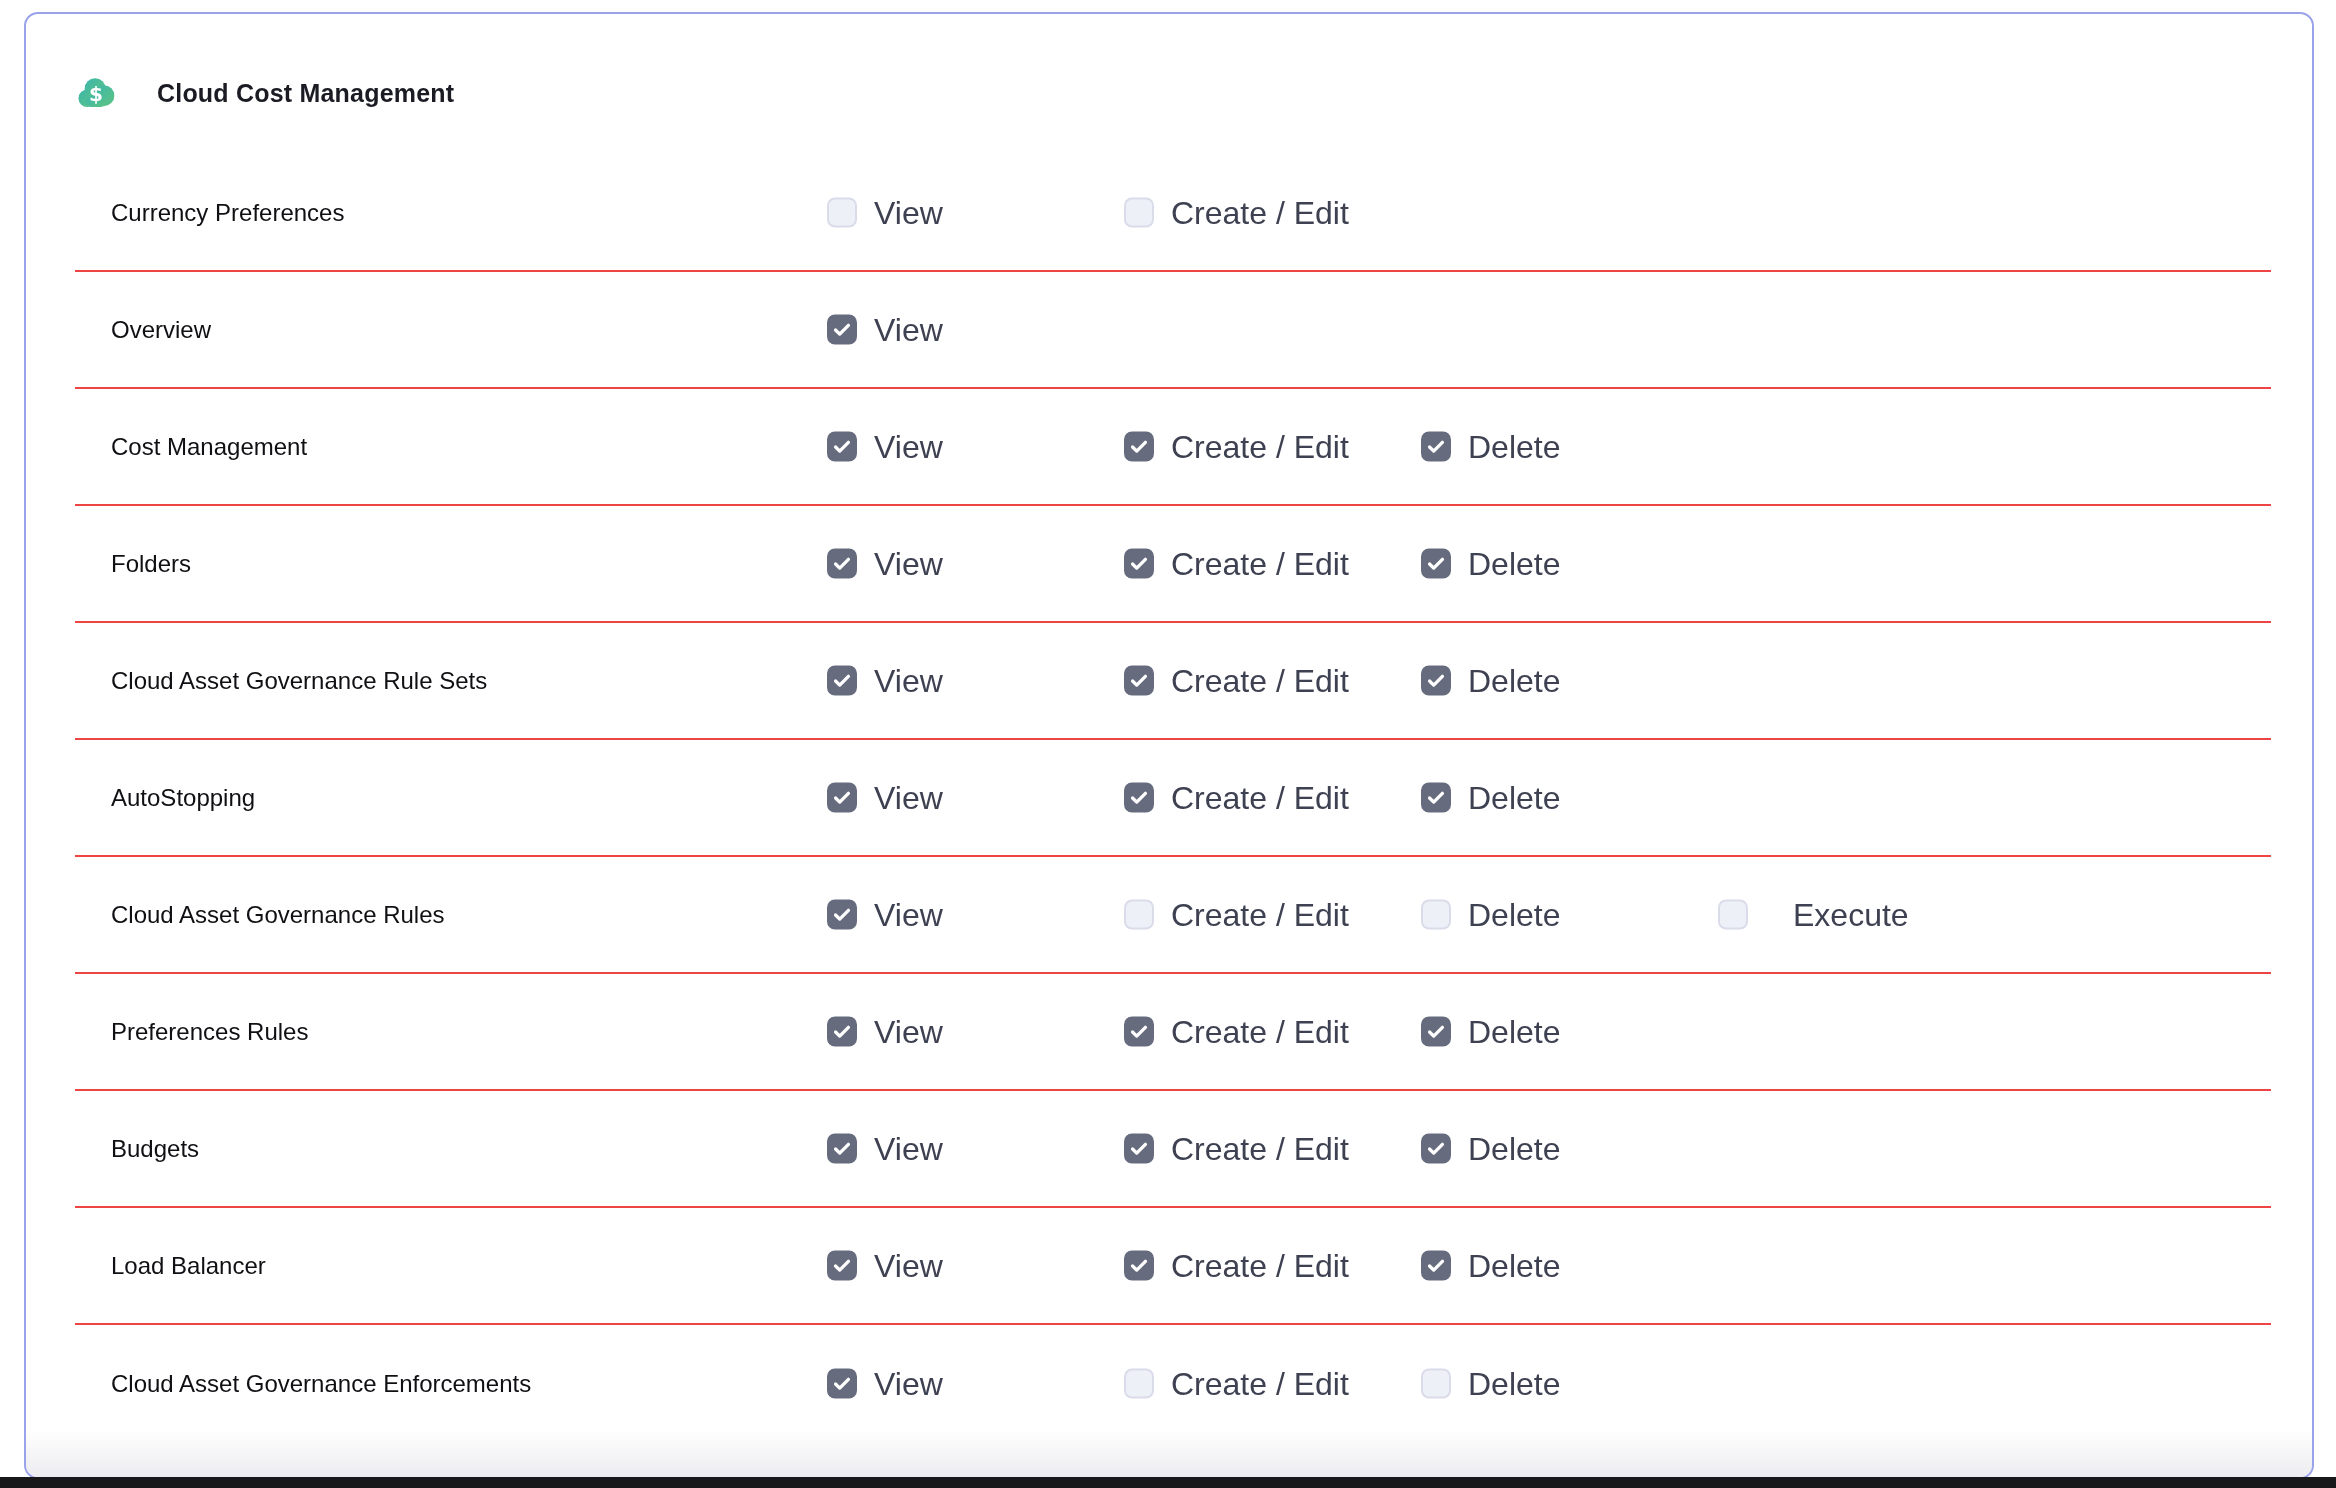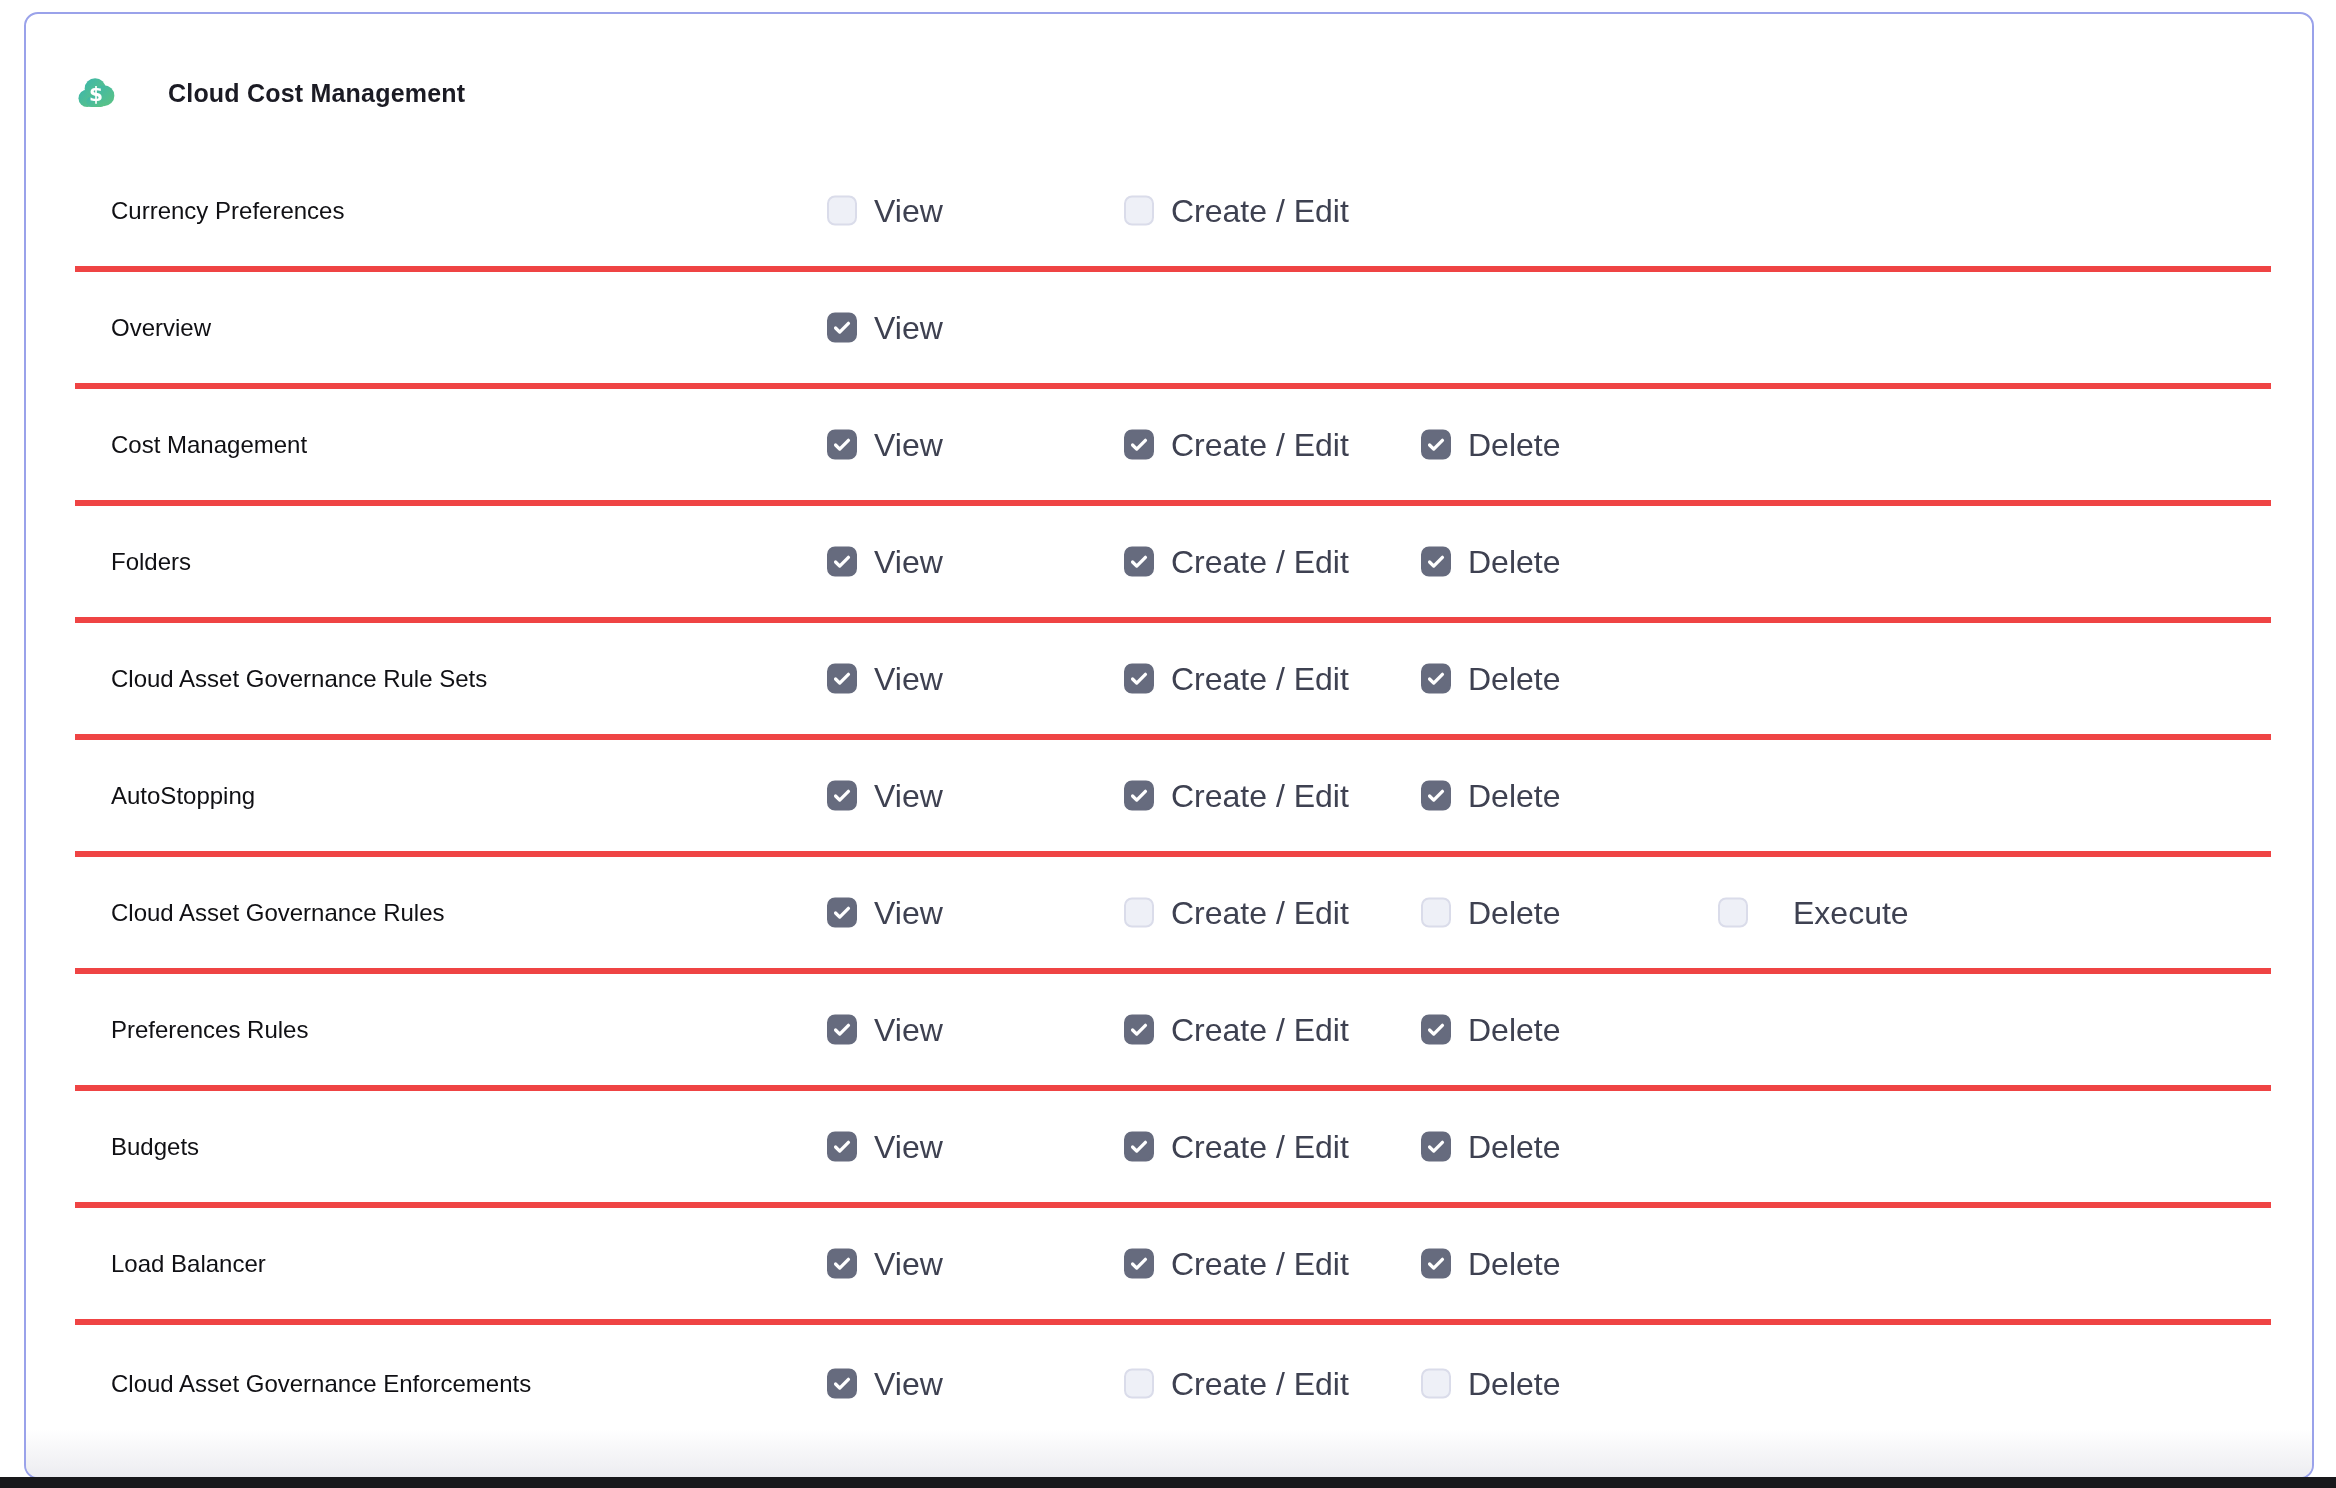--- a/index.html
+++ b/index.html
@@ -8,24 +8,24 @@
   .page { position:relative; width:2336px; height:1488px; background:#ffffff; }
 
   .card { position:absolute; left:24px; top:12px; width:2290px; height:1467px;
           background:#ffffff; border:2px solid #9aa2ea; border-radius:14px; overflow:hidden; }
   .card::after { content:""; position:absolute; left:0; right:0; bottom:0; height:48px;
                  background:linear-gradient(to bottom, rgba(236,236,241,0), rgba(233,233,238,0.85));
                  pointer-events:none; }
 
   .card-header { position:absolute; left:49px; top:58px; display:flex; align-items:center; }
   .module-icon { width:42px; height:42px; flex:0 0 auto; }
-  .module-title { font-size:25px; font-weight:700; color:#1b1b24; margin-left:51px; letter-spacing:0.2px; }
+  .module-title { font-size:25px; font-weight:700; color:#1b1b24; margin-left:40px; letter-spacing:0.2px; }
 
   .rows { position:absolute; left:49px; top:141px; width:2196px; }
-  .row { position:relative; height:117px; border-bottom:6px solid #ef4444; background:transparent; }
+  .row { position:relative; height:117px; border-bottom:2px solid #ef4444; background:transparent; }
   .row:last-child { border-bottom:none; }
   .row-label { position:absolute; left:36px; top:50%; transform:translateY(-50%);
                font-size:24px; color:#101014; }
 
   .perm { position:absolute; top:50%; transform:translateY(-50%);
           display:flex; align-items:center; cursor:pointer; }
   .checkbox { width:30px; height:30px; border-radius:8px; margin-right:17px;
               display:flex; align-items:center; justify-content:center; flex:0 0 auto; }
   .checkbox.unchecked { background:#eef0f7; border:2px solid #dadcea; }
   .checkbox.checked   { background:#666b7e; border:2px solid #666b7e; }

